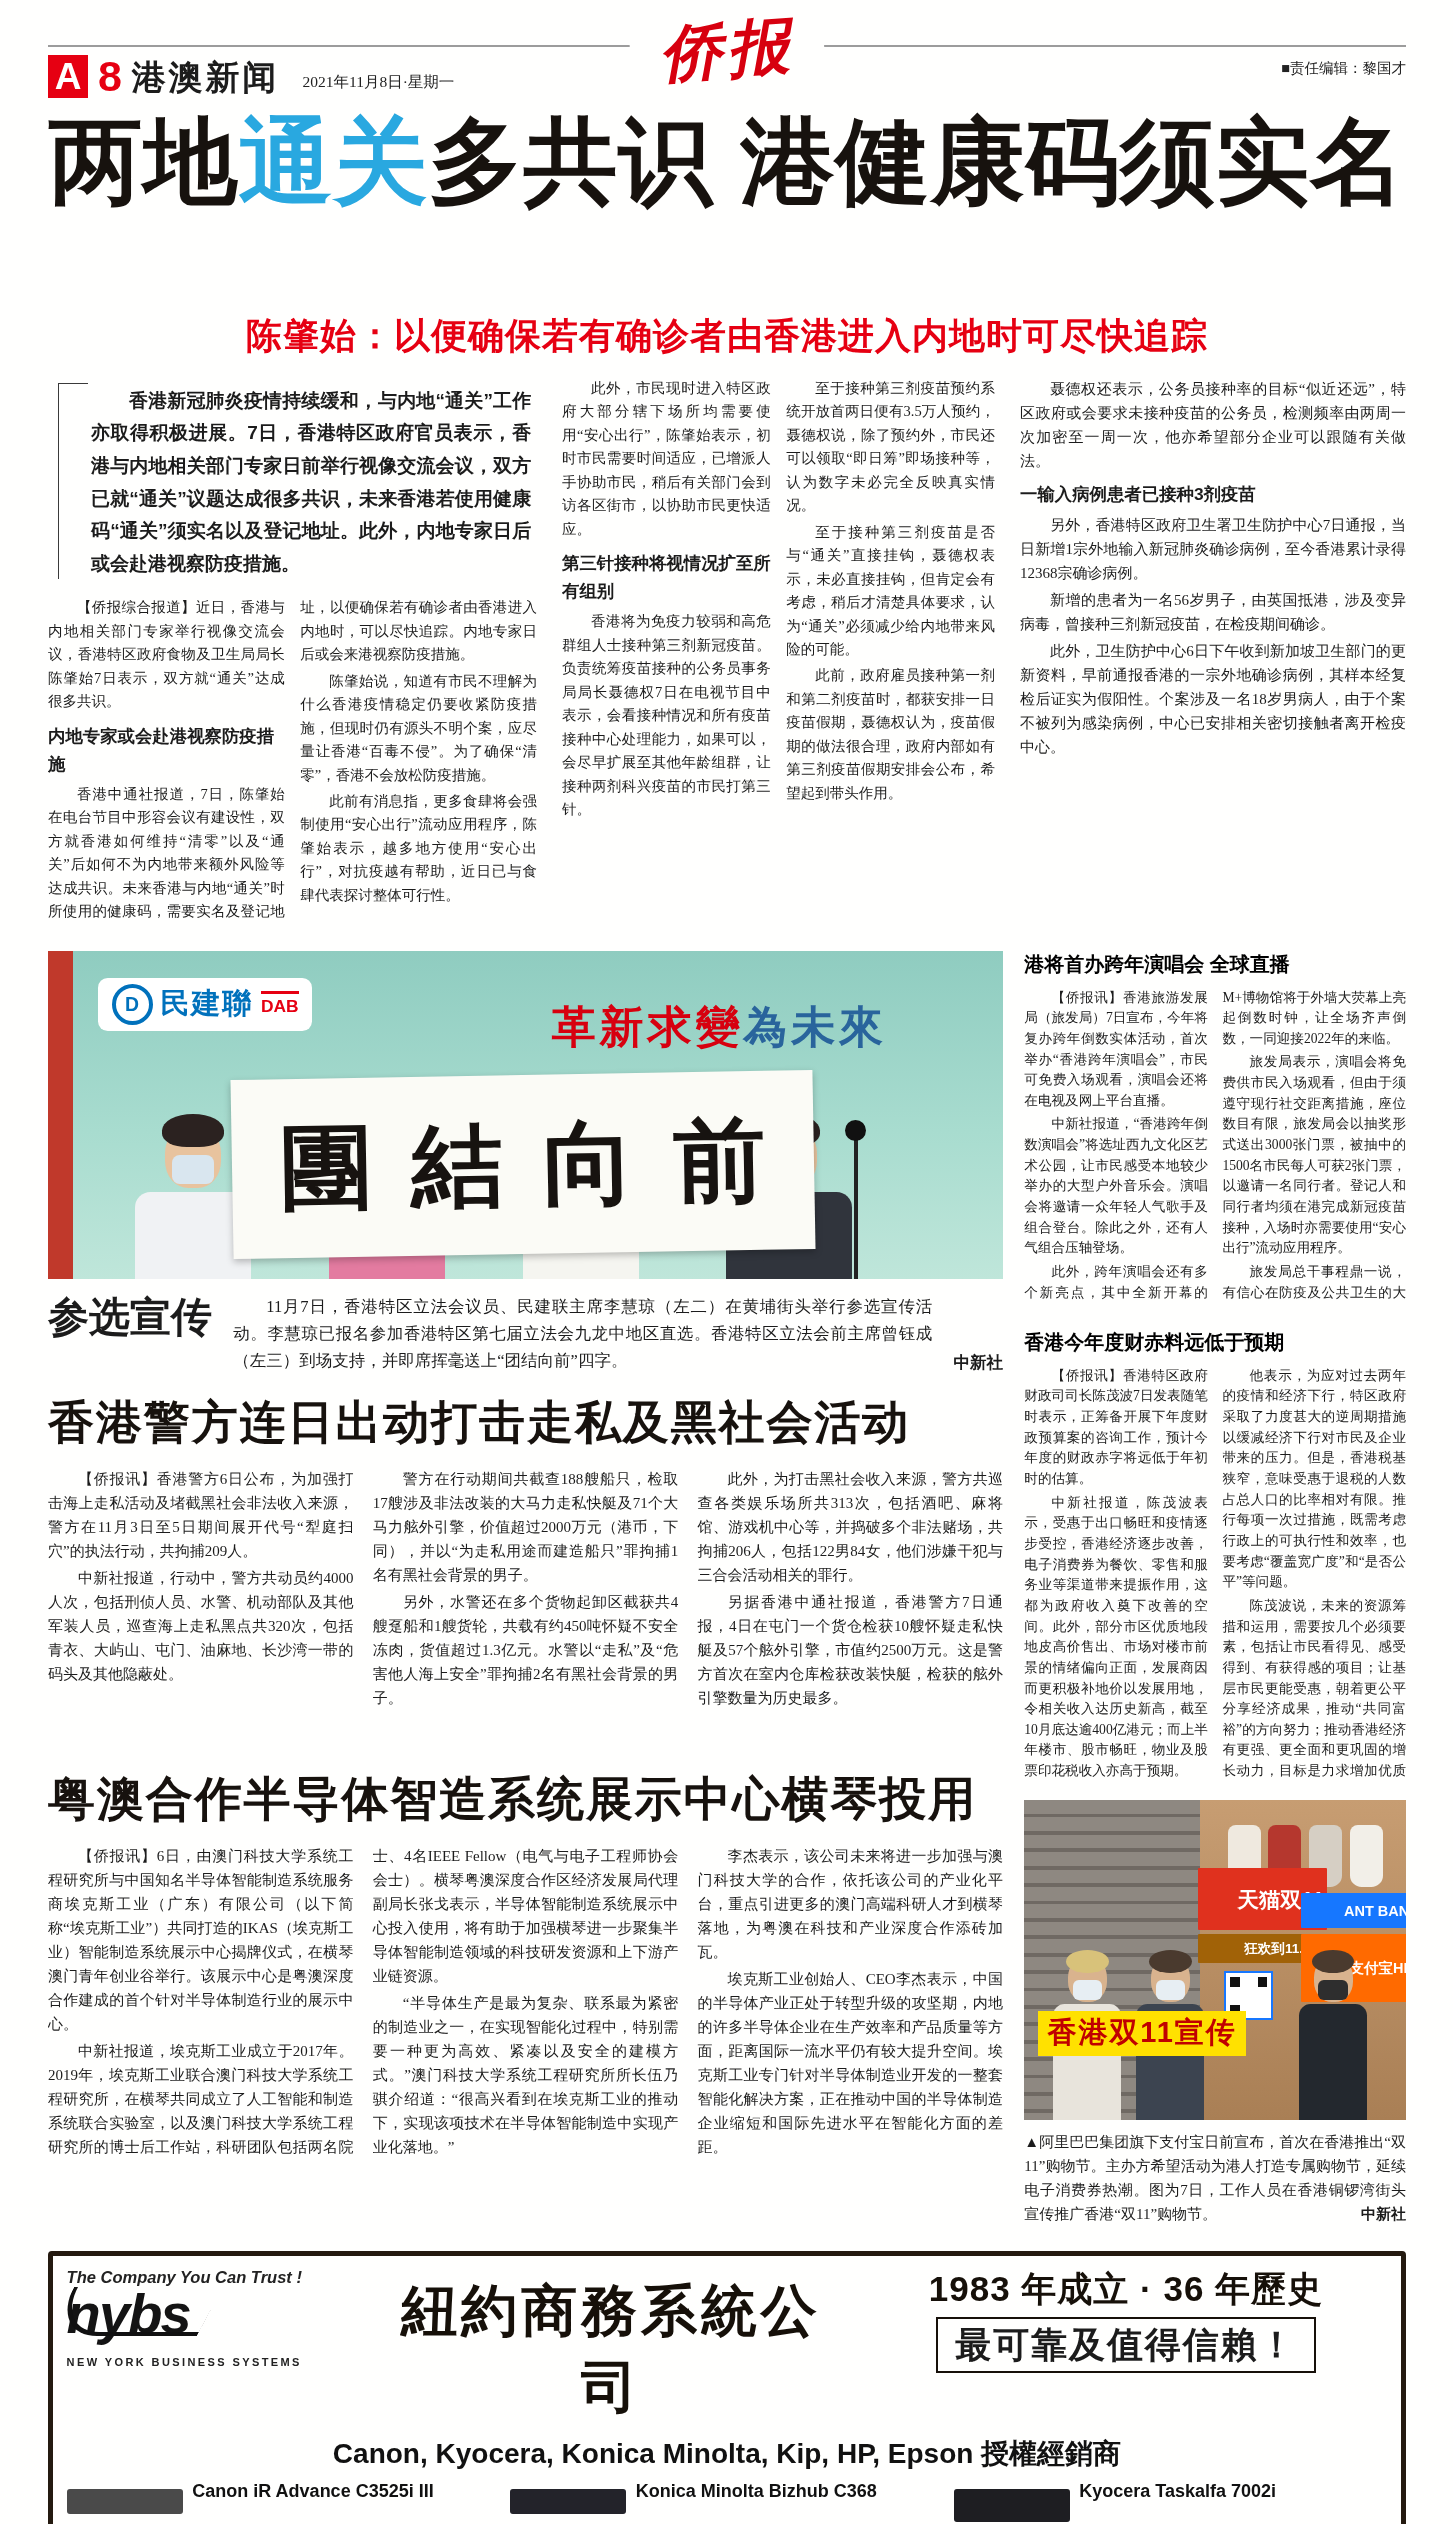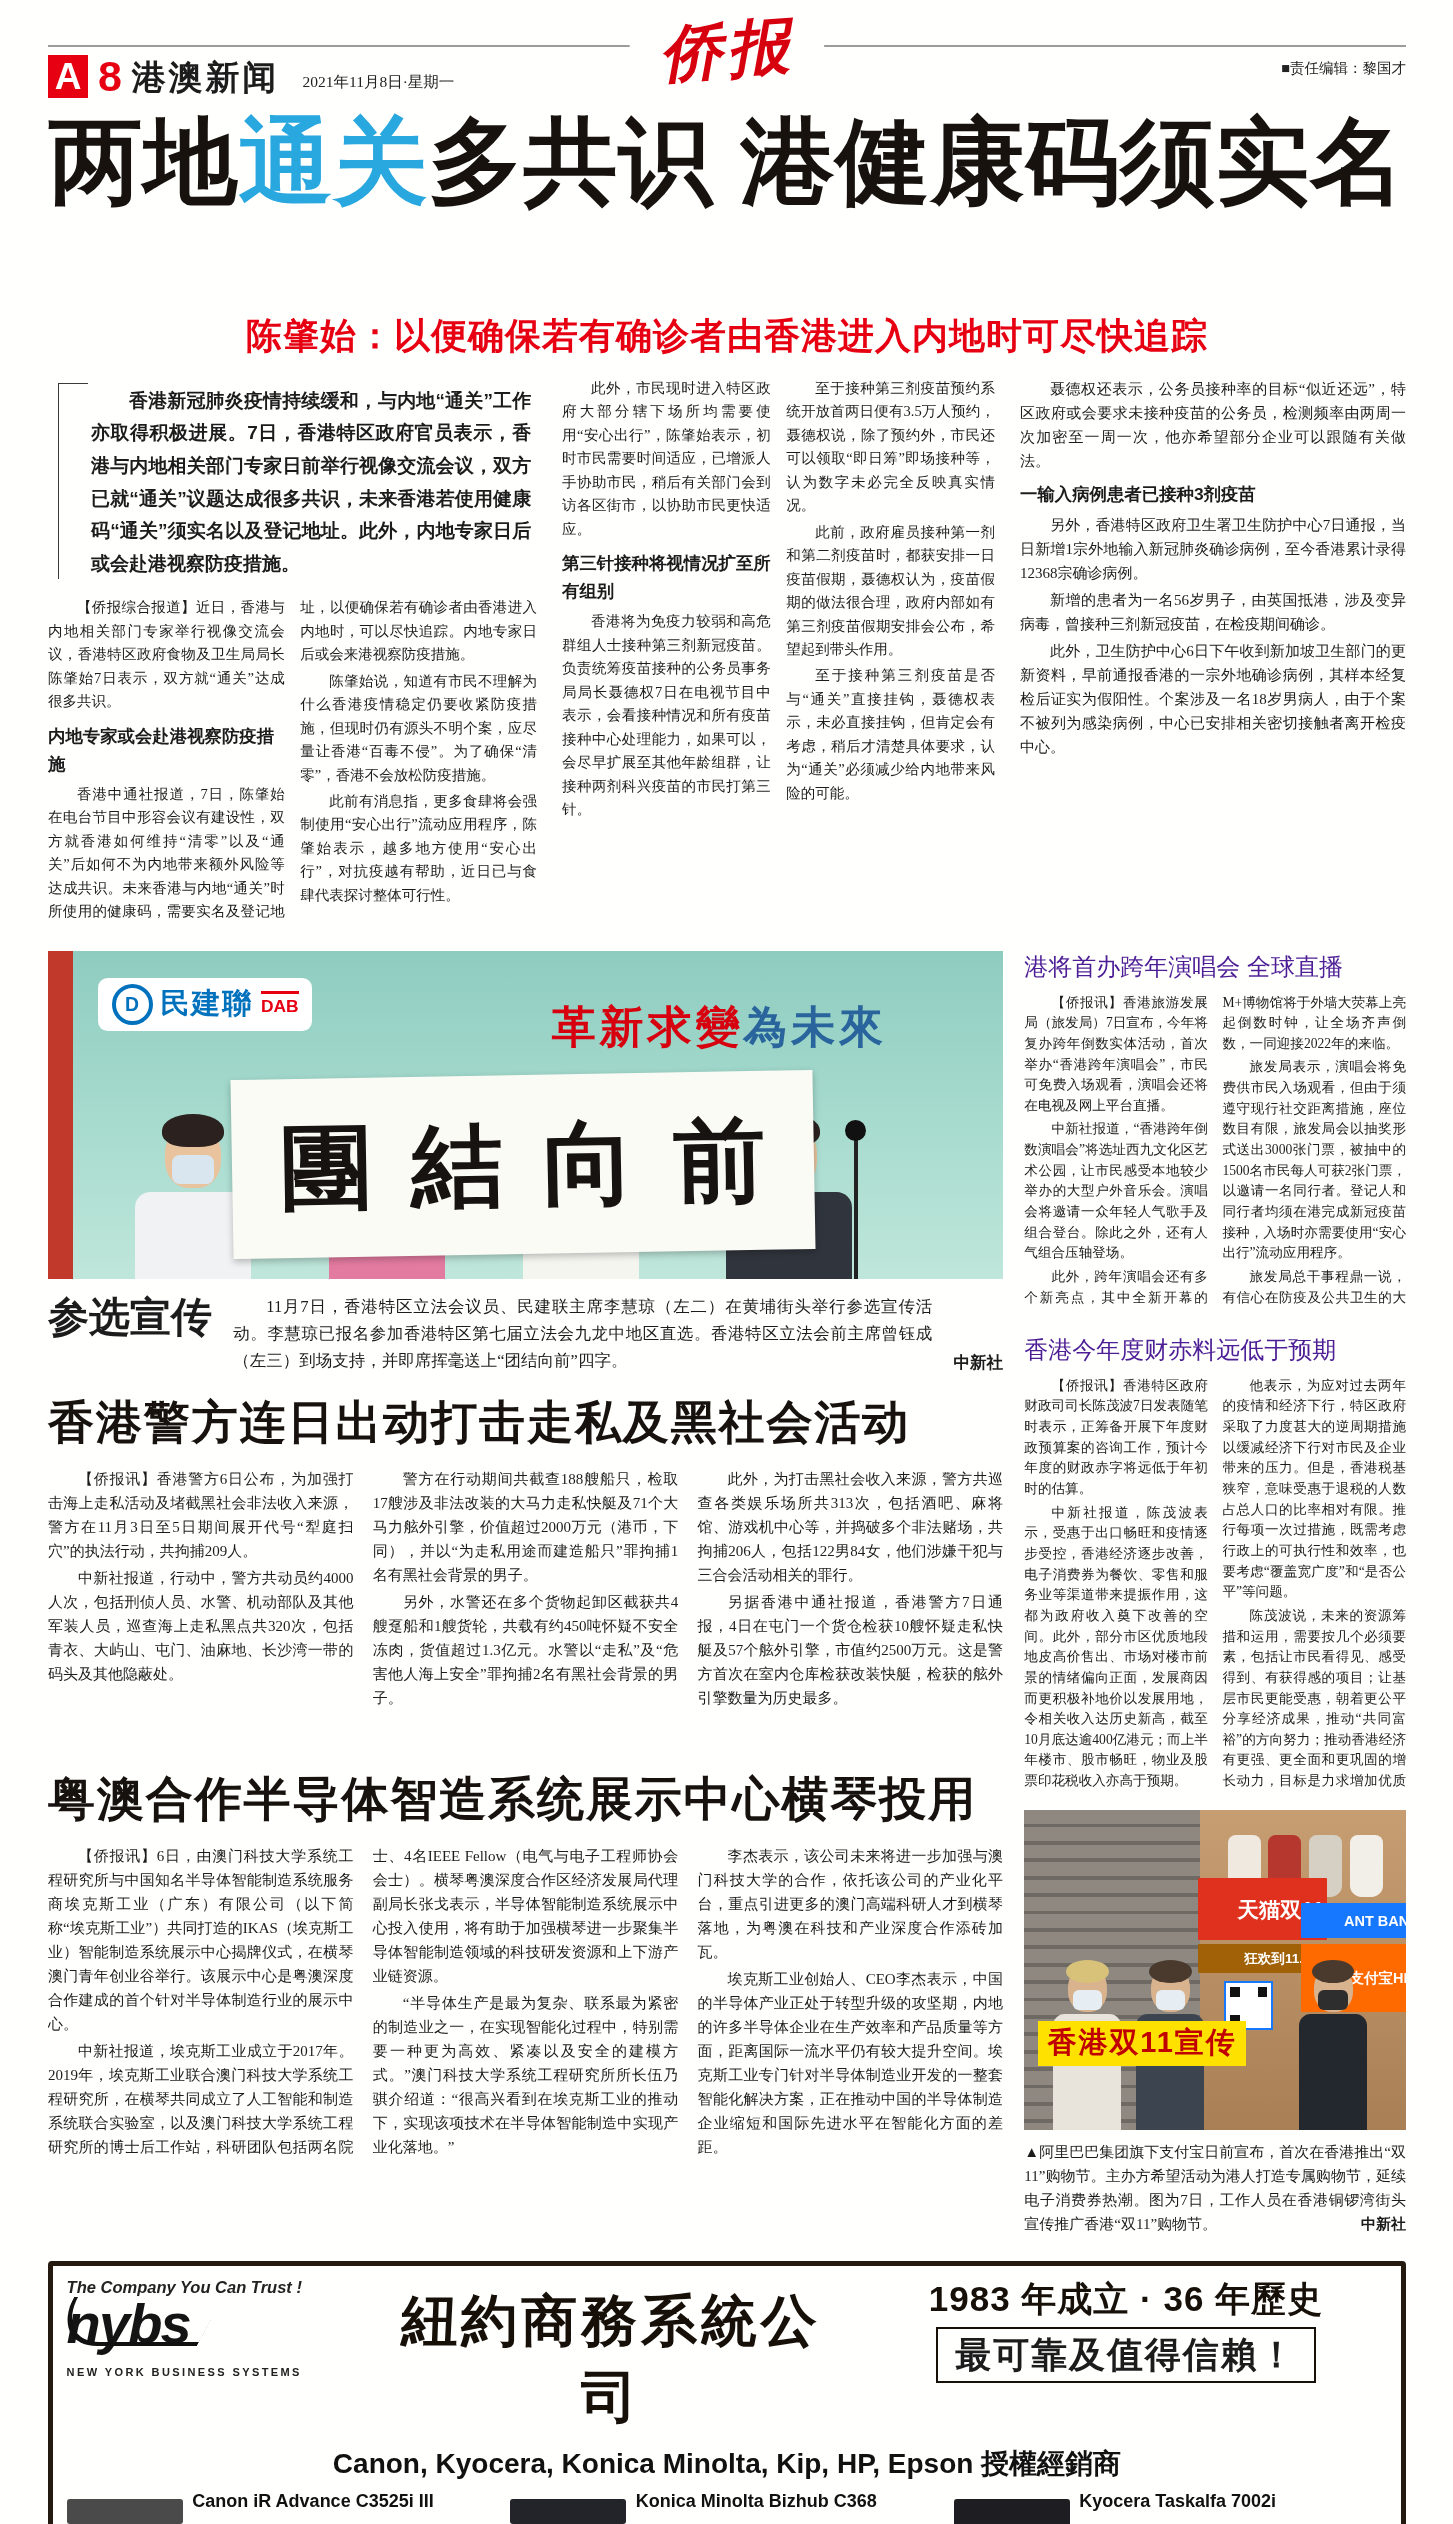--- a/index.html
+++ b/index.html
@@ -74,22 +74,22 @@
   .cap1-text{font-size:16.5px;line-height:1.65;text-align:justify;flex:1;text-indent:2em;}
   .credit{font-family:"Liberation Sans",sans-serif;font-weight:700;white-space:nowrap;}
   .cap1-credit{flex:none;align-self:flex-end;font-size:16.5px;}
   
   .art-hl-lg{font-family:"Liberation Sans",sans-serif;font-weight:900;font-size:46px;letter-spacing:1.9px;
              margin:17.4px 0 13.6px 0;white-space:nowrap;color:#17120e;}
   .body3{column-count:3;column-gap:19.4px;font-size:15px;line-height:1.6;overflow:hidden;}
   .police-body{height:283px;}
   .semi-body{height:341px;}
   
-  .art-hl-sm{font-family:"Liberation Sans",sans-serif;font-weight:400;font-size:24px;letter-spacing:0px;
-             margin:15.5px 0 9.7px 0;white-space:nowrap;color:#4c1d95;}
+  .art-hl-sm{font-family:"Liberation Sans",sans-serif;font-weight:700;font-size:20px;letter-spacing:0px;
+             margin:15.5px 0 9.7px 0;white-space:nowrap;color:#000000;}
   .body2{column-count:2;column-gap:14.5px;font-size:13.6px;line-height:1.52;overflow:hidden;}
   .concert-body{height:326px;}
   .deficit-body{height:423px;}
   
   .photo2{position:relative;width:100%;height:320px;margin-top:11.6px;overflow:hidden;background:#b7b0a8;}
   .p2wall{position:absolute;left:0;top:0;bottom:0;width:46%;
           background:repeating-linear-gradient(180deg,#8e8881 0 13.6px,#6f6963 13.6px 17.4px);}
   .p2shop{position:absolute;right:0;top:0;bottom:0;width:54%;background:linear-gradient(180deg,#c79d72,#a97f55);}
   .garment{position:absolute;top:25px;width:33px;height:62px;border-radius:7.8px 7.8px 11.6px 11.6px;background:#f2efe8;}
   .stand{position:absolute;border-radius:1px;padding-left:36px;}
@@ -171,22 +171,22 @@
             <p class="para">香港中通社报道，7日，陈肇始在电台节目中形容会议有建设性，双方就香港如何维持“清零”以及“通关”后如何不为内地带来额外风险等达成共识。未来香港与内地“通关”时所使用的健康码，需要实名及登记地址，以便确保若有确诊者由香港进入内地时，可以尽快追踪。内地专家日后或会来港视察防疫措施。</p>
             <p class="para">陈肇始说，知道有市民不理解为什么香港疫情稳定仍要收紧防疫措施，但现时仍有源头不明个案，应尽量让香港“百毒不侵”。为了确保“清零”，香港不会放松防疫措施。</p>
             <p class="para">此前有消息指，更多食肆将会强制使用“安心出行”流动应用程序，陈肇始表示，越多地方使用“安心出行”，对抗疫越有帮助，近日已与食肆代表探讨整体可行性。</p>
           </div>
       </div>
       <div class="ts-mid">
           <p class="para">此外，市民现时进入特区政府大部分辖下场所均需要使用“安心出行”，陈肇始表示，初时市民需要时间适应，已增派人手协助市民，稍后有关部门会到访各区街市，以协助市民更快适应。</p>
           <div class="colhead">第三针接种将视情况扩至所有组别</div>
           <p class="para">香港将为免疫力较弱和高危群组人士接种第三剂新冠疫苗。负责统筹疫苗接种的公务员事务局局长聂德权7日在电视节目中表示，会看接种情况和所有疫苗接种中心处理能力，如果可以，会尽早扩展至其他年龄组群，让接种两剂科兴疫苗的市民打第三针。</p>
           <p class="para">至于接种第三剂疫苗预约系统开放首两日便有3.5万人预约，聂德权说，除了预约外，市民还可以领取“即日筹”即场接种等，认为数字未必完全反映真实情况。</p>
+          <p class="para">至于接种第三剂疫苗是否与“通关”直接挂钩，聂德权表示，未必直接挂钩，但肯定会有考虑，稍后才清楚具体要求，认为“通关”必须减少给内地带来风险的可能。</p>
           <p class="para">此前，政府雇员接种第一剂和第二剂疫苗时，都获安排一日疫苗假期，聂德权认为，疫苗假期的做法很合理，政府内部如有第三剂疫苗假期安排会公布，希望起到带头作用。</p>
-          <p class="para">至于接种第三剂疫苗是否与“通关”直接挂钩，聂德权表示，未必直接挂钩，但肯定会有考虑，稍后才清楚具体要求，认为“通关”必须减少给内地带来风险的可能。</p>
         </div>
       <div class="ts-right">
           <p class="para">聂德权还表示，公务员接种率的目标“似近还远”，特区政府或会要求未接种疫苗的公务员，检测频率由两周一次加密至一周一次，他亦希望部分企业可以跟随有关做法。</p>
           <div class="colhead">一输入病例患者已接种3剂疫苗</div>
           <p class="para">另外，香港特区政府卫生署卫生防护中心7日通报，当日新增1宗外地输入新冠肺炎确诊病例，至今香港累计录得12368宗确诊病例。</p>
           <p class="para">新增的患者为一名56岁男子，由英国抵港，涉及变异病毒，曾接种三剂新冠疫苗，在检疫期间确诊。</p>
           <p class="para">此外，卫生防护中心6日下午收到新加坡卫生部门的更新资料，早前通报香港的一宗外地确诊病例，其样本经复检后证实为假阳性。个案涉及一名18岁男病人，由于个案不被列为感染病例，中心已安排相关密切接触者离开检疫中心。</p>
         </div>
     </div>
 

